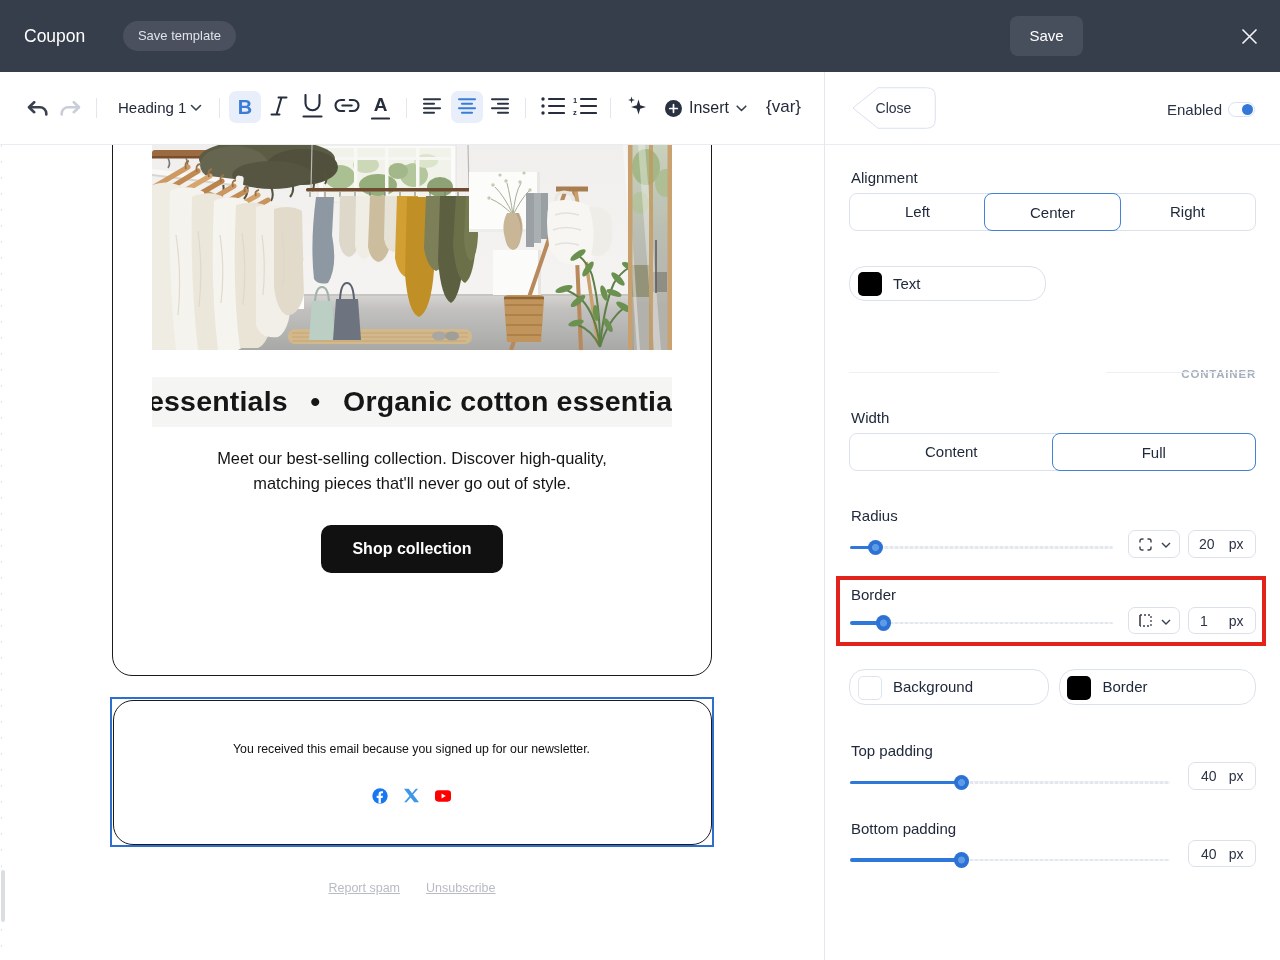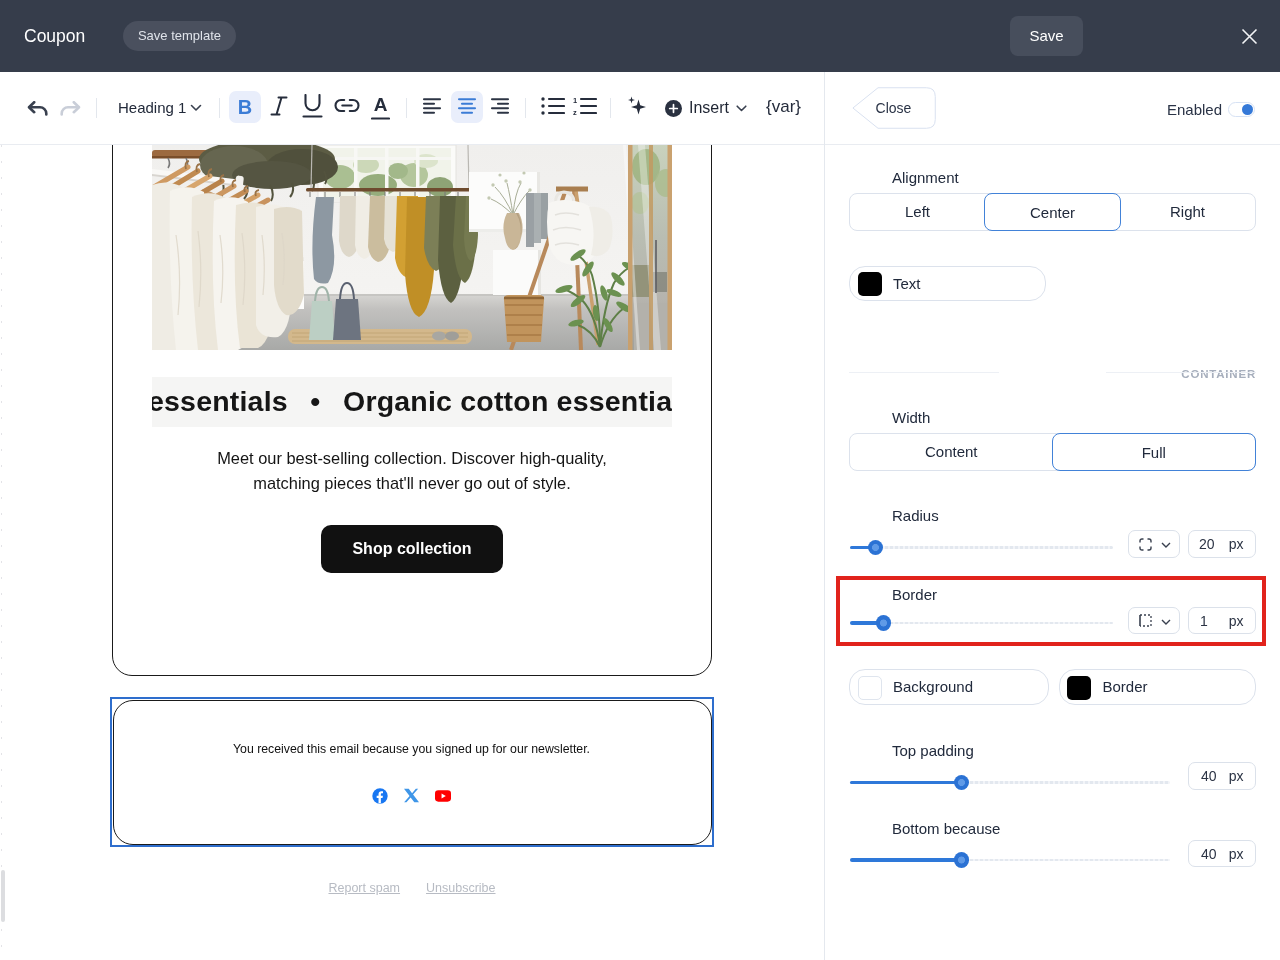--- a/index.html
+++ b/index.html
@@ -65,21 +65,21 @@
     border:1.5px solid #1a1a1a; border-radius:20px; background:#fff; }
   #foottext { position:absolute; left:0; top:41px; width:596px; text-align:center;
     font-size:12.3px; color:#111; }
   #socials { position:absolute; left:0; top:87px; width:596px; text-align:center; font-size:0; }
   #socials svg { margin:0 8px; vertical-align:top; }
   #links { position:absolute; left:112px; top:736px; width:600px; text-align:center;
     font-size:12.5px; color:#b7bbc3; }
   #links span { text-decoration:underline; margin:0 13px; }
 
   
-  .plabel { position:absolute; font-size:15px; color:#212a3c;margin-left:41px; }
+  .plabel { position:absolute; font-size:15px; color:#212a3c; }
   .seg { position:absolute; left:849px; width:407px; height:38px; border:1px solid #dce2ec;
     border-radius:8px; background:#fff; display:flex; }
   .seg .s { flex:1; text-align:center; line-height:36px; font-size:15px; color:#212a3c; }
   .seg .sel { border:1.5px solid #4282d8; border-radius:8px; margin:-1px; line-height:37px; }
   .swatchbox { position:absolute; height:35.5px; border:1px solid #dce2ec; border-radius:16px;
     background:#fff; }
   .swatch { position:absolute; left:7.5px; top:5.5px; width:24px; height:24px; border-radius:5px; }
   .swatchbox .lbl { position:absolute; left:43px; top:0; line-height:34px; font-size:15px; color:#212a3c; }
   .track { position:absolute; height:2.5px; background:#e7ebf1; border-radius:2px; }
   .track-dots { background-image:repeating-linear-gradient(90deg,#e3e8ef 0 3px,#f2f4f8 3px 5px); }
@@ -501,21 +501,21 @@
 
     <div class="plabel" style="left:851px; top:741.5px">Top padding</div>
     <div class="track track-dots" style="left:850px; top:781px; width:320px"></div>
     <div class="fill" style="left:850px; top:780.5px; width:112px"></div>
     <div class="thumb" style="left:953.5px; top:774.5px"></div>
     <div class="pxinput" style="top:762px">
         <span class="v" style="left:12px">40</span>
         <span class="px">px</span>
       </div>
 
-    <div class="plabel" style="left:851px; top:819.5px">Bottom because</div>
+    <div class="plabel" style="left:851px; top:819.5px">Bottom padding</div>
     <div class="track track-dots" style="left:850px; top:858.5px; width:320px"></div>
     <div class="fill" style="left:850px; top:858px; width:112px"></div>
     <div class="thumb" style="left:953.5px; top:852px"></div>
     <div class="pxinput" style="top:839.5px">
         <span class="v" style="left:12px">40</span>
         <span class="px">px</span>
       </div>
   </div>
 
 </div>

